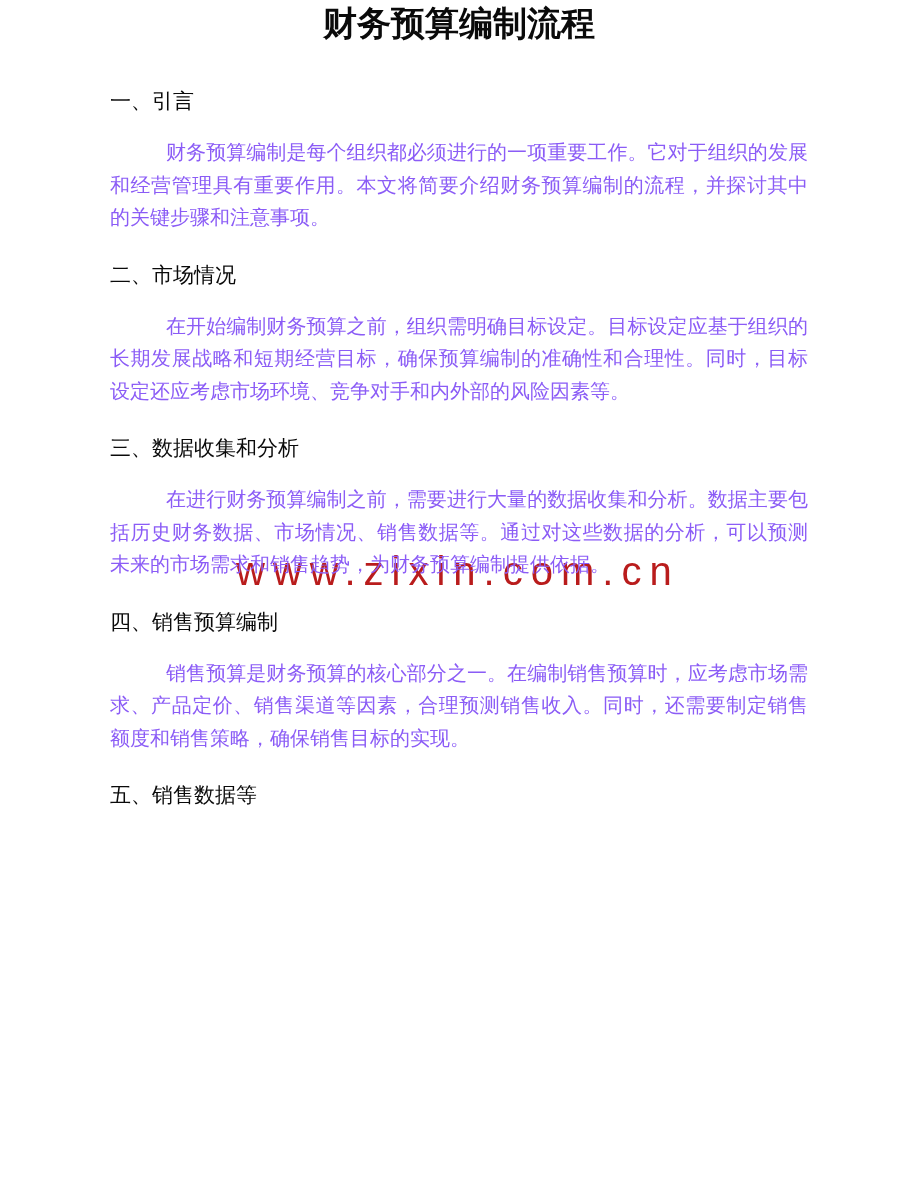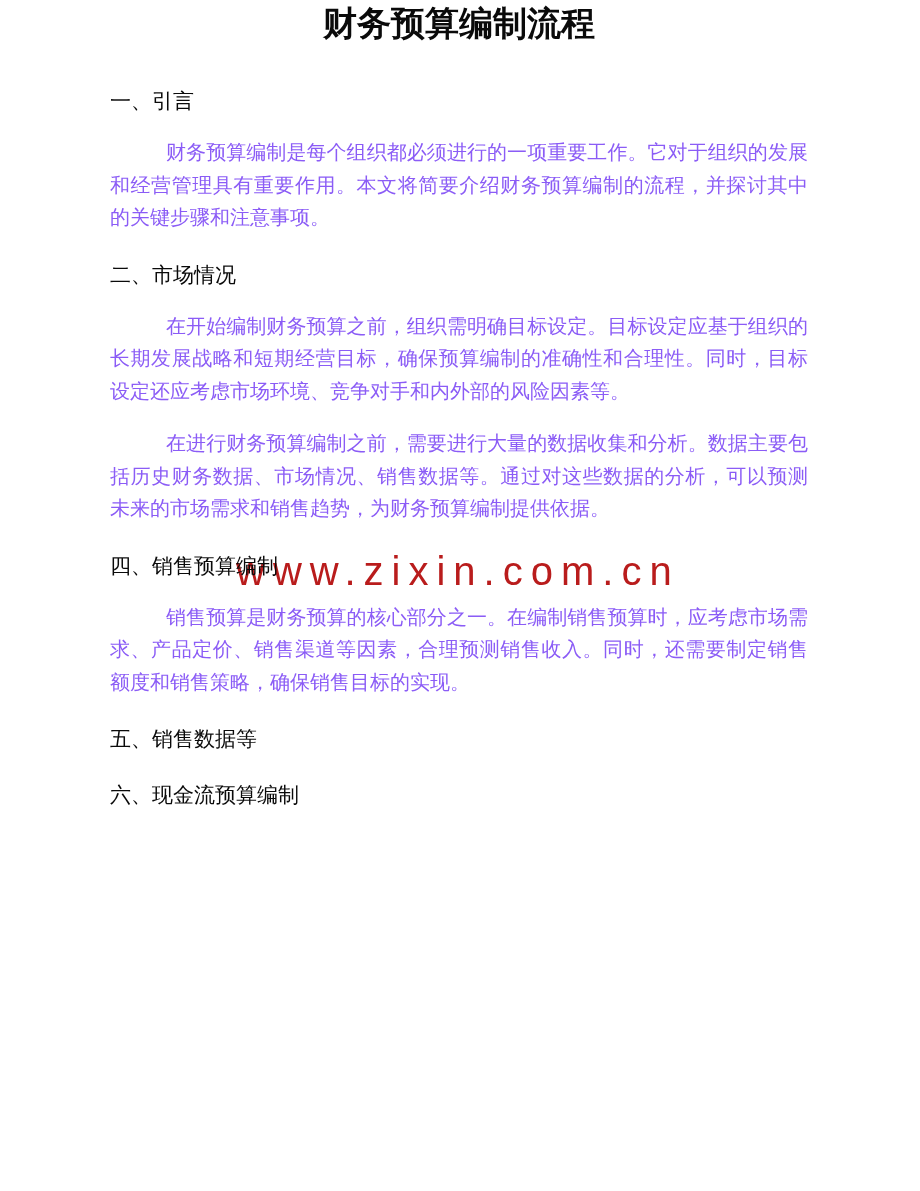--- a/index.html
+++ b/index.html
@@ -74,23 +74,23 @@
   <div class="content">
 
     <h1 class="doc-title">财务预算编制流程</h1>
 
     <h2 class="sec-heading first">一、引言</h2>
     <p class="sec-body">财务预算编制是每个组织都必须进行的一项重要工作。它对于组织的发展和经营管理具有重要作用。本文将简要介绍财务预算编制的流程，并探讨其中的关键步骤和注意事项。</p>
 
     <h2 class="sec-heading">二、市场情况</h2>
     <p class="sec-body">在开始编制财务预算之前，组织需明确目标设定。目标设定应基于组织的长期发展战略和短期经营目标，确保预算编制的准确性和合理性。同时，目标设定还应考虑市场环境、竞争对手和内外部的风险因素等。</p>
 
+    <h2 class="sec-heading">三、数据收集和分析</h2>
     <p class="sec-body">在进行财务预算编制之前，需要进行大量的数据收集和分析。数据主要包括历史财务数据、市场情况、销售数据等。通过对这些数据的分析，可以预测未来的市场需求和销售趋势，为财务预算编制提供依据。</p>
 
     <h2 class="sec-heading">四、销售预算编制</h2>
     <p class="sec-body">销售预算是财务预算的核心部分之一。在编制销售预算时，应考虑市场需求、产品定价、销售渠道等因素，合理预测销售收入。同时，还需要制定销售额度和销售策略，确保销售目标的实现。</p>
 
     <h2 class="sec-heading">五、销售数据等</h2>
 
-    <h2 class="sec-heading">六、现金流预算编制</h2>
 
   </div>
 </div>
 
 </body></html>

